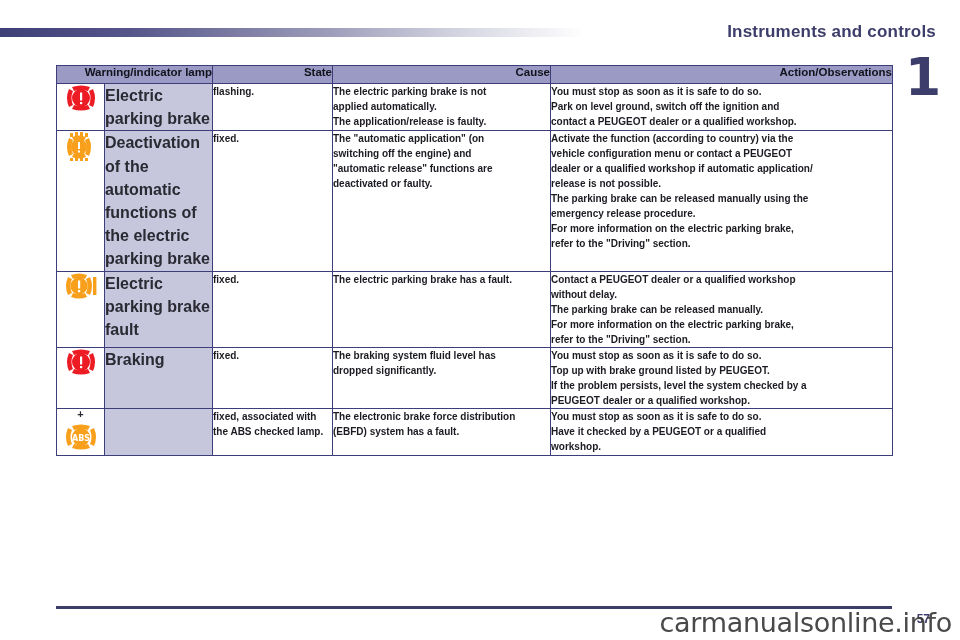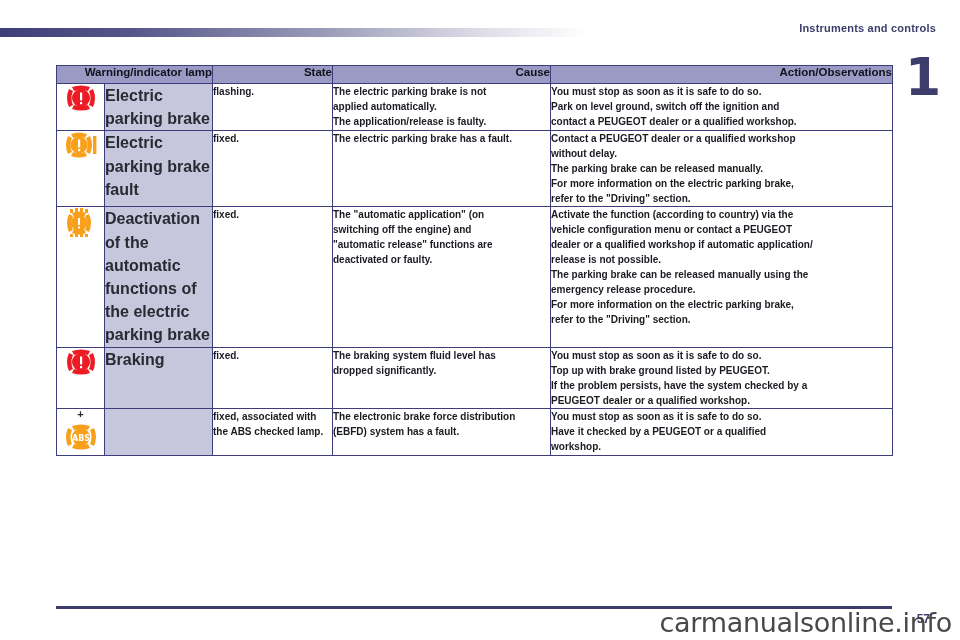--- a/index.html
+++ b/index.html
@@ -22,21 +22,21 @@
     left: 0;
     top: 28px;
     width: 585px;
     height: 9px;
     background: linear-gradient(to right, #3f3f78 0%, #55558a 22%, #9a9ab8 55%, #d8d8e4 80%, #ffffff 100%);
   }
   #header-title {
     position: absolute;
     right: 24px;
     top: 22px;
-    font-size: 11px;
+    font-size: 17px;
     font-weight: bold;
     color: #3d3d6b;
     letter-spacing: .2px;
     white-space: nowrap;
   }
 
   
   #chapter-tab {
     position: absolute;
     right: 18px;
@@ -209,47 +209,20 @@
           <span class="line">The application/release is faulty.</span>
         </td>
         <td class="cell-action">
           <span class="line">You must stop as soon as it is safe to do so.</span>
           <span class="line">Park on level ground, switch off the ignition and</span>
           <span class="line">contact a PEUGEOT dealer or a qualified workshop.</span>
         </td>
       </tr>
       <tr>
         <td class="cell-icon"><span class="lamp-icon">
-      <svg width="34" height="28" viewBox="0 0 34 28" aria-hidden="true">
-        <g fill="#f8a01b">
-          <path d="M4 5 Q0 14 4 23 L8 21 Q5 14 8 7 Z"></path>
-          <path d="M26 5 Q30 14 26 23 L22 21 Q25 14 22 7 Z"></path>
-          <path d="M7 3 Q15 0 23 3 L21 7 Q15 5 9 7 Z"></path>
-          <path d="M7 25 Q15 28 23 25 L21 21 Q15 23 9 21 Z"></path>
-          <circle cx="15" cy="14" r="8.5"></circle>
-          <rect x="29" y="5" width="3.4" height="18"></rect>
-        </g>
-        <rect x="14" y="8.5" width="2.2" height="8" fill="#ffffff"></rect>
-        <rect x="14" y="18" width="2.2" height="2.2" fill="#ffffff"></rect>
-      </svg></span></td>
-        <td class="cell-lamp">Electric parking brake fault</td>
-        <td class="cell-state">fixed.</td>
-        <td class="cell-cause">
-          <span class="line">The electric parking brake has a fault.</span>
-        </td>
-        <td class="cell-action">
-          <span class="line">Contact a PEUGEOT dealer or a qualified workshop</span>
-          <span class="line">without delay.</span>
-          <span class="line">The parking brake can be released manually.</span>
-          <span class="line">For more information on the electric parking brake,</span>
-          <span class="line">refer to the "Driving" section.</span>
-        </td>
-      </tr>
-      <tr>
-        <td class="cell-icon"><span class="lamp-icon">
       <svg width="34" height="30" viewBox="0 0 34 30" aria-hidden="true">
         <g fill="#f8a01b">
           <path d="M6 2 h3 v4 h-3 z M11 1 h3 v5 h-3 z M16 1 h3 v5 h-3 z M21 2 h3 v4 h-3 z"></path>
           <path d="M5 7 Q1 16 5 25 L9 23 Q6 16 9 9 Z"></path>
           <path d="M25 7 Q29 16 25 25 L21 23 Q24 16 21 9 Z"></path>
           <path d="M8 6 Q15 3 22 6 L20 10 Q15 8 10 10 Z"></path>
           <path d="M8 26 Q15 29 22 26 L20 22 Q15 24 10 22 Z"></path>
           <circle cx="15" cy="16" r="8"></circle>
           <path d="M6 27 h3 v3 h-3 z M11 27 h3 v3 h-3 z M16 27 h3 v3 h-3 z M21 27 h3 v3 h-3 z"></path>
         </g>
@@ -271,40 +244,67 @@
           <span class="line">release is not possible.</span>
           <span class="line">The parking brake can be released manually using the</span>
           <span class="line">emergency release procedure.</span>
           <span class="line">For more information on the electric parking brake,</span>
           <span class="line">refer to the "Driving" section.</span>
         </td>
       </tr>
       <tr>
         <td class="cell-icon"><span class="lamp-icon">
       <svg width="34" height="28" viewBox="0 0 34 28" aria-hidden="true">
+        <g fill="#f8a01b">
+          <path d="M4 5 Q0 14 4 23 L8 21 Q5 14 8 7 Z"></path>
+          <path d="M26 5 Q30 14 26 23 L22 21 Q25 14 22 7 Z"></path>
+          <path d="M7 3 Q15 0 23 3 L21 7 Q15 5 9 7 Z"></path>
+          <path d="M7 25 Q15 28 23 25 L21 21 Q15 23 9 21 Z"></path>
+          <circle cx="15" cy="14" r="8.5"></circle>
+          <rect x="29" y="5" width="3.4" height="18"></rect>
+        </g>
+        <rect x="14" y="8.5" width="2.2" height="8" fill="#ffffff"></rect>
+        <rect x="14" y="18" width="2.2" height="2.2" fill="#ffffff"></rect>
+      </svg></span></td>
+        <td class="cell-lamp">Electric parking brake fault</td>
+        <td class="cell-state">fixed.</td>
+        <td class="cell-cause">
+          <span class="line">The electric parking brake has a fault.</span>
+        </td>
+        <td class="cell-action">
+          <span class="line">Contact a PEUGEOT dealer or a qualified workshop</span>
+          <span class="line">without delay.</span>
+          <span class="line">The parking brake can be released manually.</span>
+          <span class="line">For more information on the electric parking brake,</span>
+          <span class="line">refer to the "Driving" section.</span>
+        </td>
+      </tr>
+      <tr>
+        <td class="cell-icon"><span class="lamp-icon">
+      <svg width="34" height="28" viewBox="0 0 34 28" aria-hidden="true">
         <g fill="#ed1c24">
           <path d="M5 5 Q1 14 5 23 L9 21 Q6 14 9 7 Z"></path>
           <path d="M29 5 Q33 14 29 23 L25 21 Q28 14 25 7 Z"></path>
           <path d="M8 3 Q17 0 26 3 L24 7 Q17 5 10 7 Z"></path>
           <path d="M8 25 Q17 28 26 25 L24 21 Q17 23 10 21 Z"></path>
           <circle cx="17" cy="14" r="9"></circle>
         </g>
         <rect x="16" y="8.5" width="2.2" height="8" fill="#ffffff"></rect>
         <rect x="16" y="18" width="2.2" height="2.2" fill="#ffffff"></rect>
       </svg></span></td>
         <td class="cell-lamp">Braking</td>
         <td class="cell-state">fixed.</td>
         <td class="cell-cause">
           <span class="line">The braking system fluid level has</span>
           <span class="line">dropped significantly.</span>
         </td>
         <td class="cell-action">
           <span class="line">You must stop as soon as it is safe to do so.</span>
           <span class="line">Top up with brake ground listed by PEUGEOT.</span>
-          <span class="line">If the problem persists, have the system checked by a</span>
+          <span class="line">If the problem persists, level the system checked by a</span>
           <span class="line">PEUGEOT dealer or a qualified workshop.</span>
         </td>
       </tr>
       <tr>
         <td class="cell-icon"><span class="plus-mark">+</span><span class="lamp-icon">
       <svg width="34" height="28" viewBox="0 0 34 28" aria-hidden="true">
         <g fill="#f8a01b">
           <path d="M4 5 Q0 14 4 23 L8 21 Q5 14 8 7 Z"></path>
           <path d="M30 5 Q34 14 30 23 L26 21 Q29 14 26 7 Z"></path>
           <path d="M8 3 Q17 0 26 3 L24 7 Q17 5 10 7 Z"></path>

